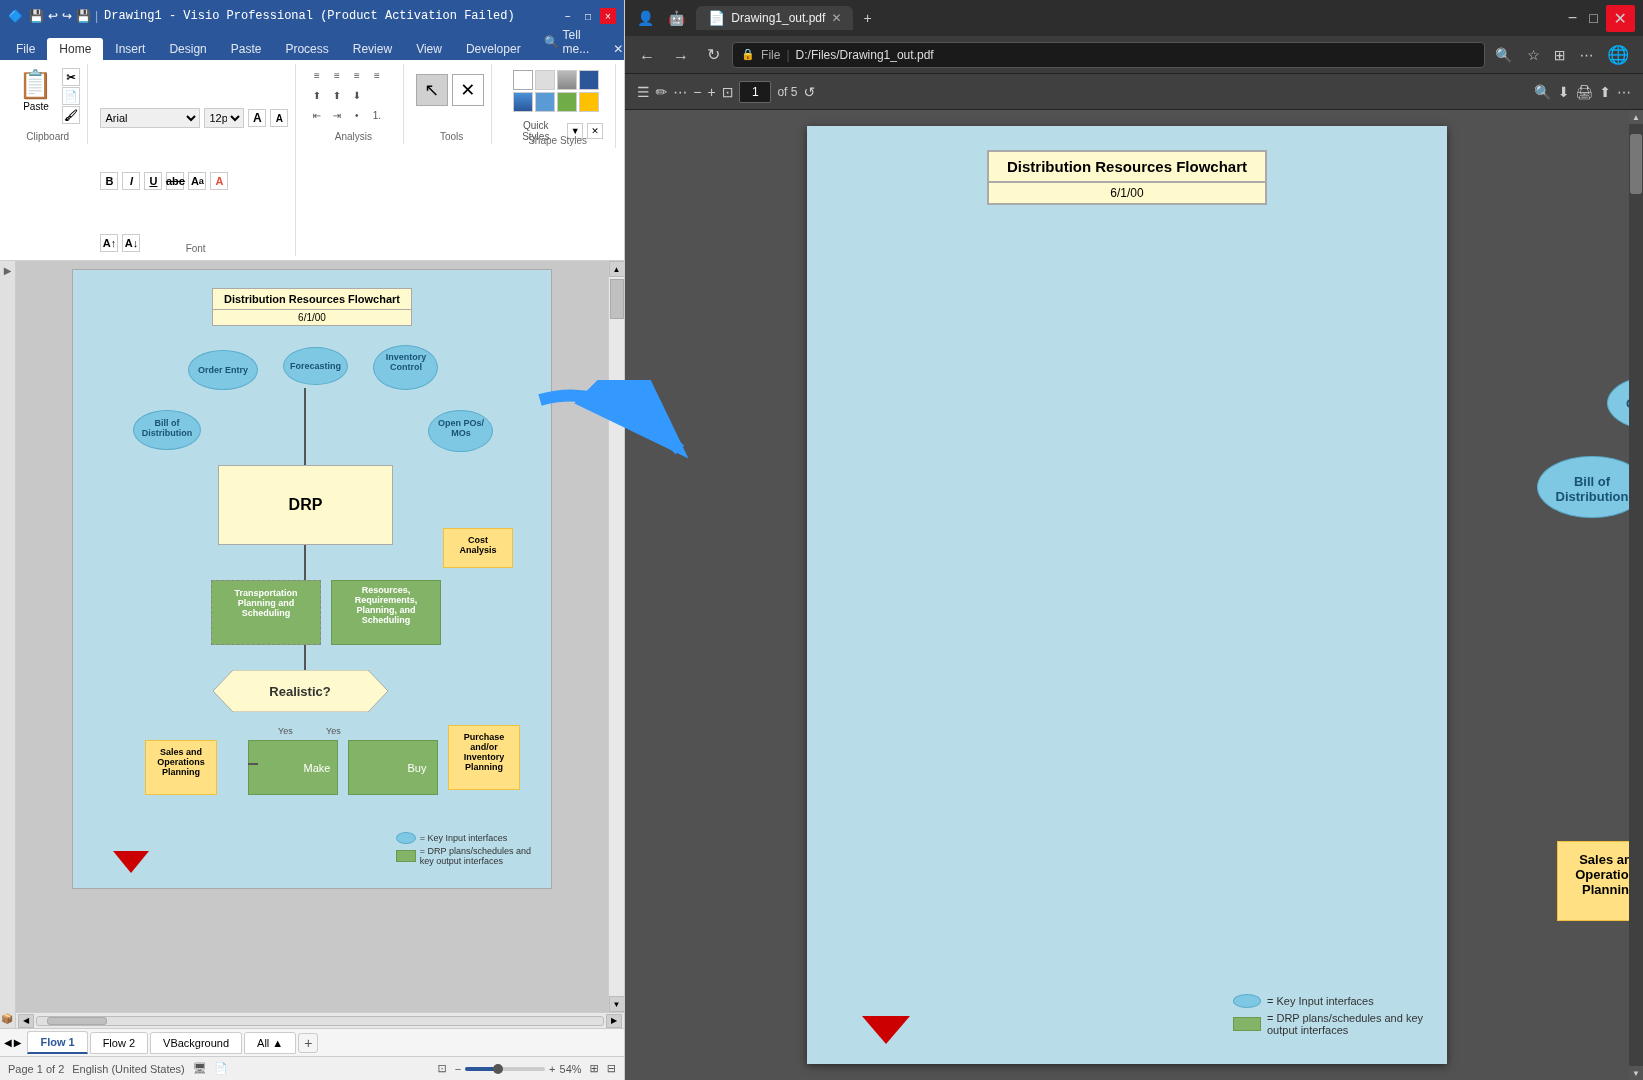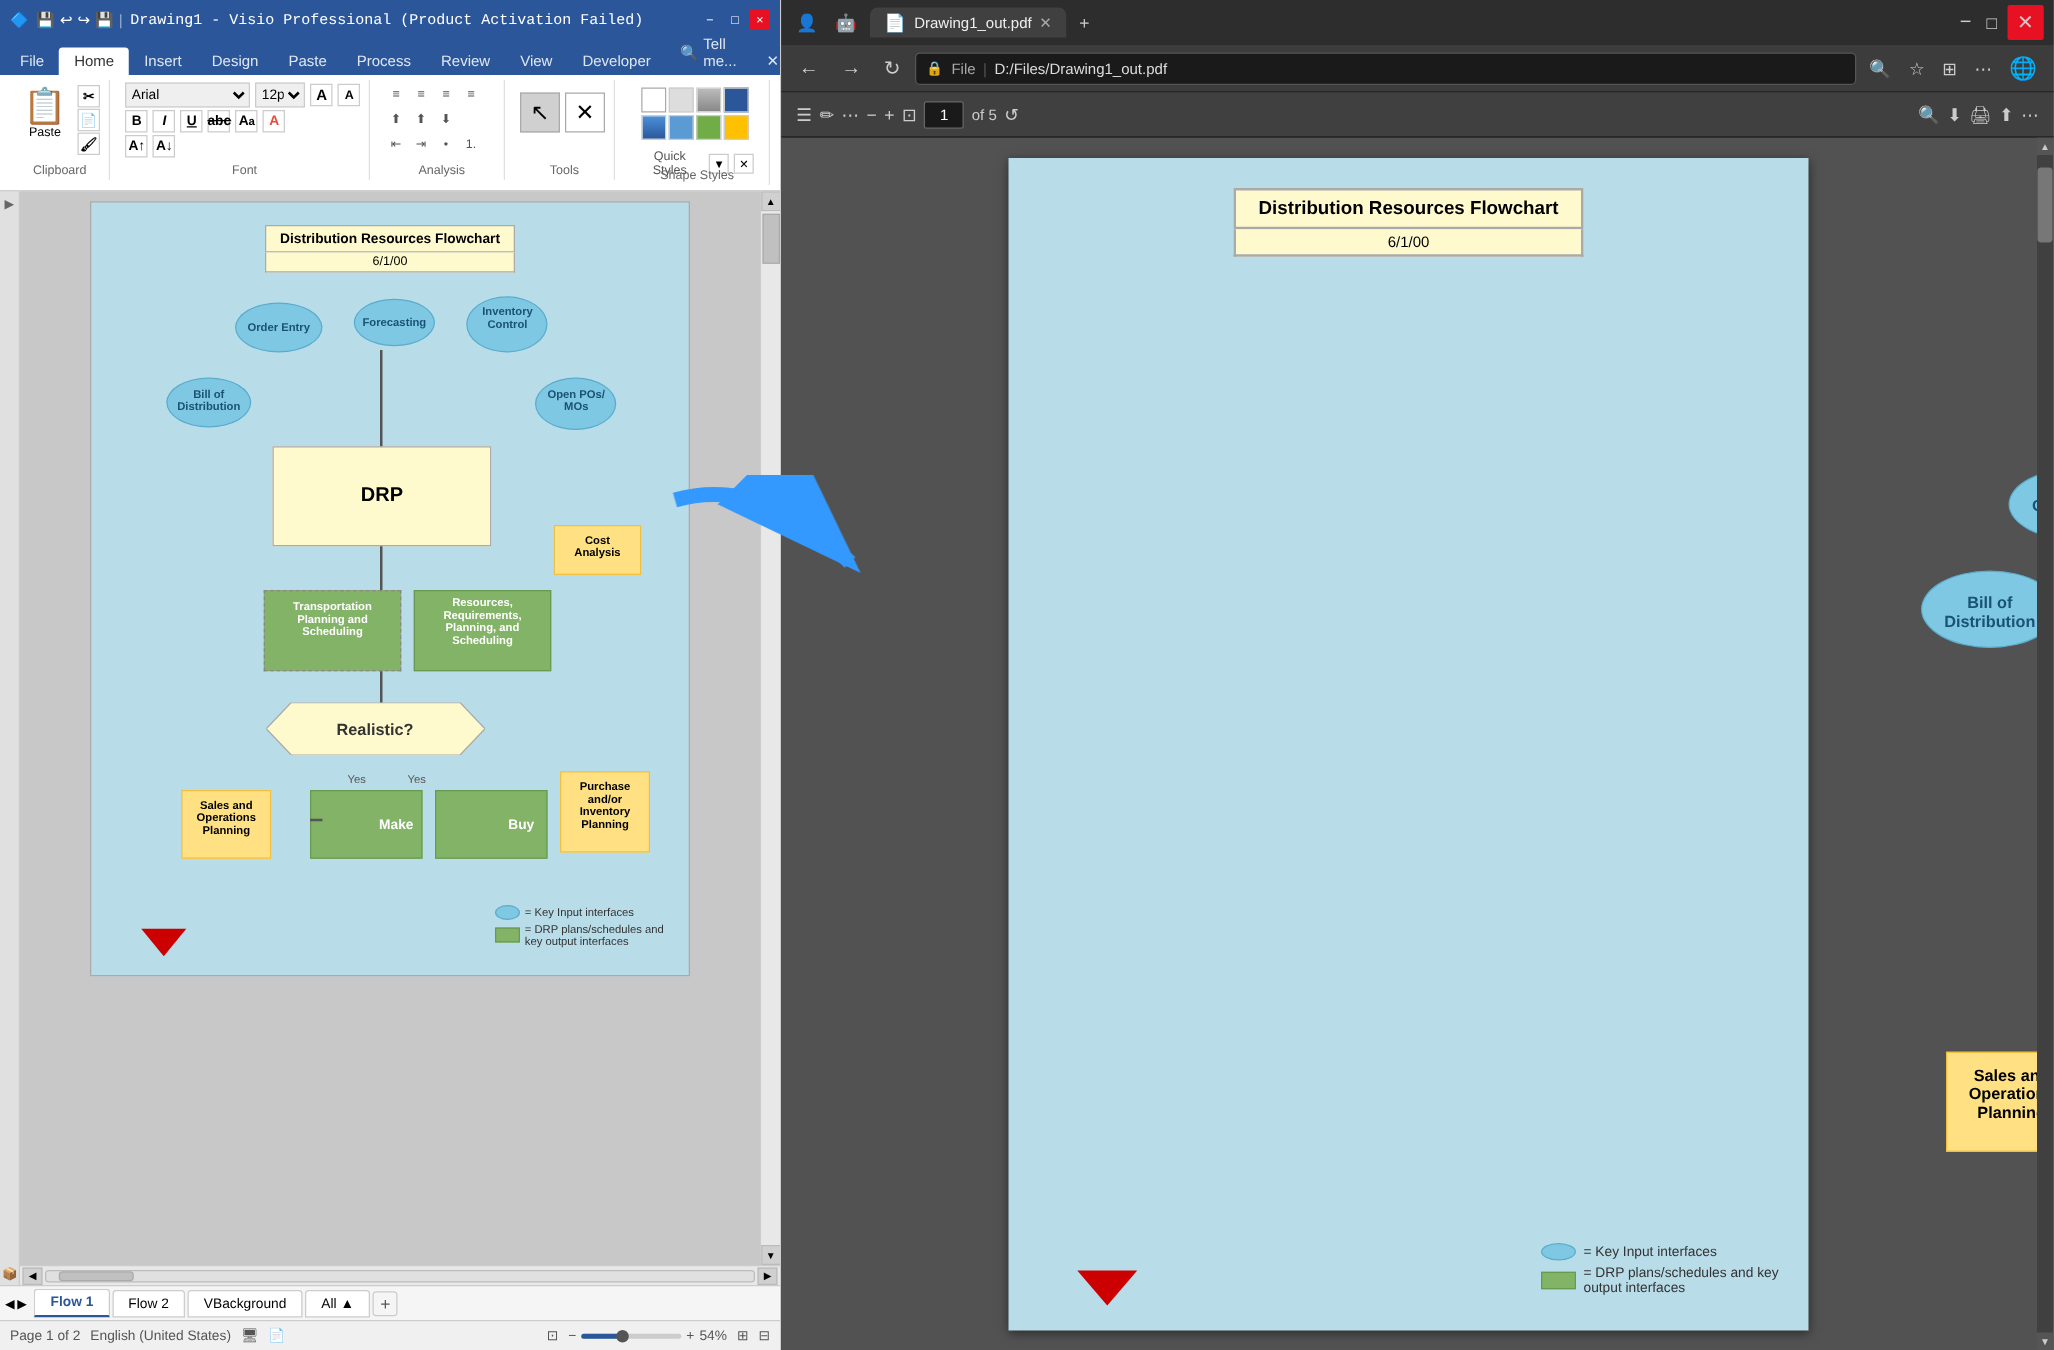--- a/index.html
+++ b/index.html
@@ -43,21 +43,21 @@
       background: transparent;
     }
     .ribbon-tab.active { background: white; color: #333; }
     .ribbon-content { display: flex; padding: 4px 8px; gap: 8px; align-items: flex-start; min-height: 90px; }
     .ribbon-group { display: flex; flex-direction: column; align-items: flex-start; border-right: 1px solid #e0e0e0; padding: 2px 8px 2px 4px; min-height: 80px; position: relative; }
     .ribbon-group-label { position: absolute; bottom: 2px; left: 0; right: 0; text-align: center; font-size: 10px; color: #666; }
 
     .paste-btn { width: 48px; height: 48px; display: flex; flex-direction: column; align-items: center; justify-content: center; font-size: 10px; cursor: pointer; }
     .paste-icon { font-size: 28px; color: #2b579a; }
 
-    .font-row { display: flex; align-items: center; gap: 4px; margin-bottom: 2px; }
+    .font-row { display: flex; align-items: center; gap: 4px; margin-bottom: 2px; margin-top: 42px; }
     .font-select { width: 100px; height: 20px; font-size: 11px; border: 1px solid #ccc; }
     .size-select { width: 40px; height: 20px; font-size: 11px; border: 1px solid #ccc; }
     .font-btn { width: 18px; height: 18px; font-size: 11px; border: 1px solid #ccc; background: white; cursor: pointer; display: flex; align-items: center; justify-content: center; font-weight: bold; }
     .font-btn-i { font-style: italic; }
     .font-btn-u { text-decoration: underline; }
 
     .para-row { display: flex; gap: 2px; margin-bottom: 2px; }
     .para-btn { width: 18px; height: 18px; font-size: 10px; border: none; background: transparent; cursor: pointer; display: flex; align-items: center; justify-content: center; color: #555; }
 
     .shape-styles-area { display: flex; flex-direction: column; align-items: center; gap: 4px; padding: 4px; }
@@ -218,21 +218,21 @@
     .fc-green-rect {
       position: absolute;
       background: #82b366;
       border: 1px solid #6a9a52;
       display: flex;
       align-items: center;
       justify-content: center;
       text-align: right;
       font-size: 10px;
       color: white;
-      font-weight: bold;
+      font-weight: normal;
       padding-left: 48px;
     }
 
     .fc-yellow-rect {
       position: absolute;
       background: #ffe082;
       border: 1px solid #f0c040;
       display: flex;
       align-items: center;
       justify-content: center;

